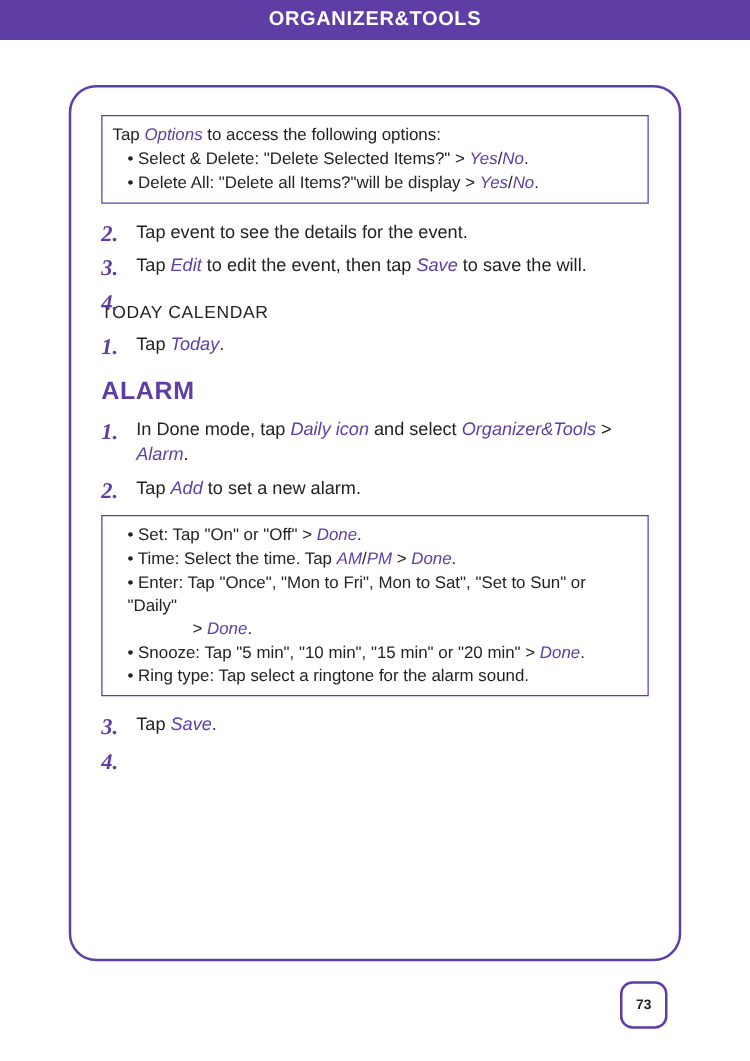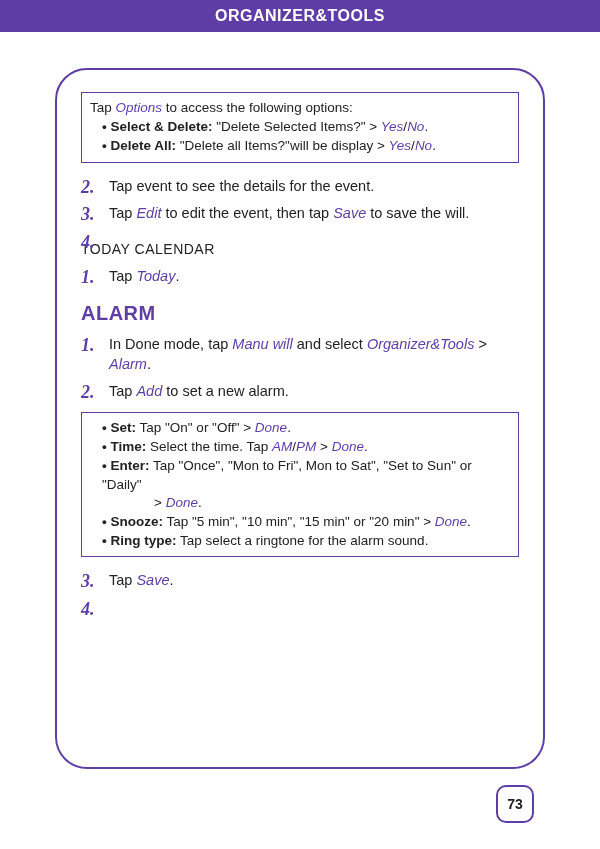--- a/index.html
+++ b/index.html
@@ -26,21 +26,21 @@
     line-height: 32px;
     letter-spacing: 0.5px;
   }
   .page-frame {
     position: absolute;
     top: 68px;
     left: 55px;
     right: 55px;
     bottom: 80px;
     border: 2px solid #5e3ea5;
-    border-radius: 32px;
+    border-radius: 22px;
     padding: 22px 24px 18px 24px;
     box-sizing: border-box;
     font-size: 14.5px;
     line-height: 1.35;
   }
   .hint-box {
     border: 1px solid #5e3ea5;
     padding: 5px 8px;
     margin-bottom: 14px;
     font-size: 13.5px;
@@ -49,21 +49,21 @@
   .hint-box .bullets {
     padding-left: 12px;
   }
   .hint-box .row {
     margin: 1px 0;
   }
   .keyword-it {
     color: #5e3ea5;
     font-style: italic;
   }
-  .b { font-weight: 700; }
+  .b { font-weight: 400; }
   ol.steps {
     list-style: none;
     padding: 0;
     margin: 0;
     counter-reset: step;
   }
   ol.steps > li {
     position: relative;
     padding-left: 28px;
     margin: 8px 0;
@@ -96,21 +96,21 @@
     position: absolute;
     bottom: 26px;
     right: 66px;
     width: 34px;
     height: 34px;
     border: 2px solid #5e3ea5;
     border-radius: 10px;
     text-align: center;
     line-height: 34px;
     font-weight: 700;
-    font-size: 14px;
+    font-size: 11px;
   }
   .indent { padding-left: 52px; display: block; }
 </style>
 </head>
 <body>
 
 <div class="header-bar">
   <span>ORGANIZER&amp;TOOLS</span>
 </div>
 
@@ -154,21 +154,21 @@
         <span>Tap </span><span class="keyword-it">Today</span><span>.</span>
       </span>
     </li>
   </ol>
 
   <h2 class="section">ALARM</h2>
   <ol class="steps">
     <li>
       <span class="num">1.</span>
       <span>
-        <span>In Done mode, tap </span><span class="keyword-it">Manu will</span><span> and select </span><span class="keyword-it">Organizer&amp;Tools</span><span> &gt; </span><span class="keyword-it">Alarm</span><span>.</span>
+        <span>In Done mode, tap </span><span class="keyword-it">Daily icon</span><span> and select </span><span class="keyword-it">Organizer&amp;Tools</span><span> &gt; </span><span class="keyword-it">Alarm</span><span>.</span>
       </span>
     </li>
     <li>
       <span class="num">2.</span>
       <span>
         <span>Tap </span><span class="keyword-it">Add</span><span> to set a new alarm.</span>
       </span>
     </li>
   </ol>
 

